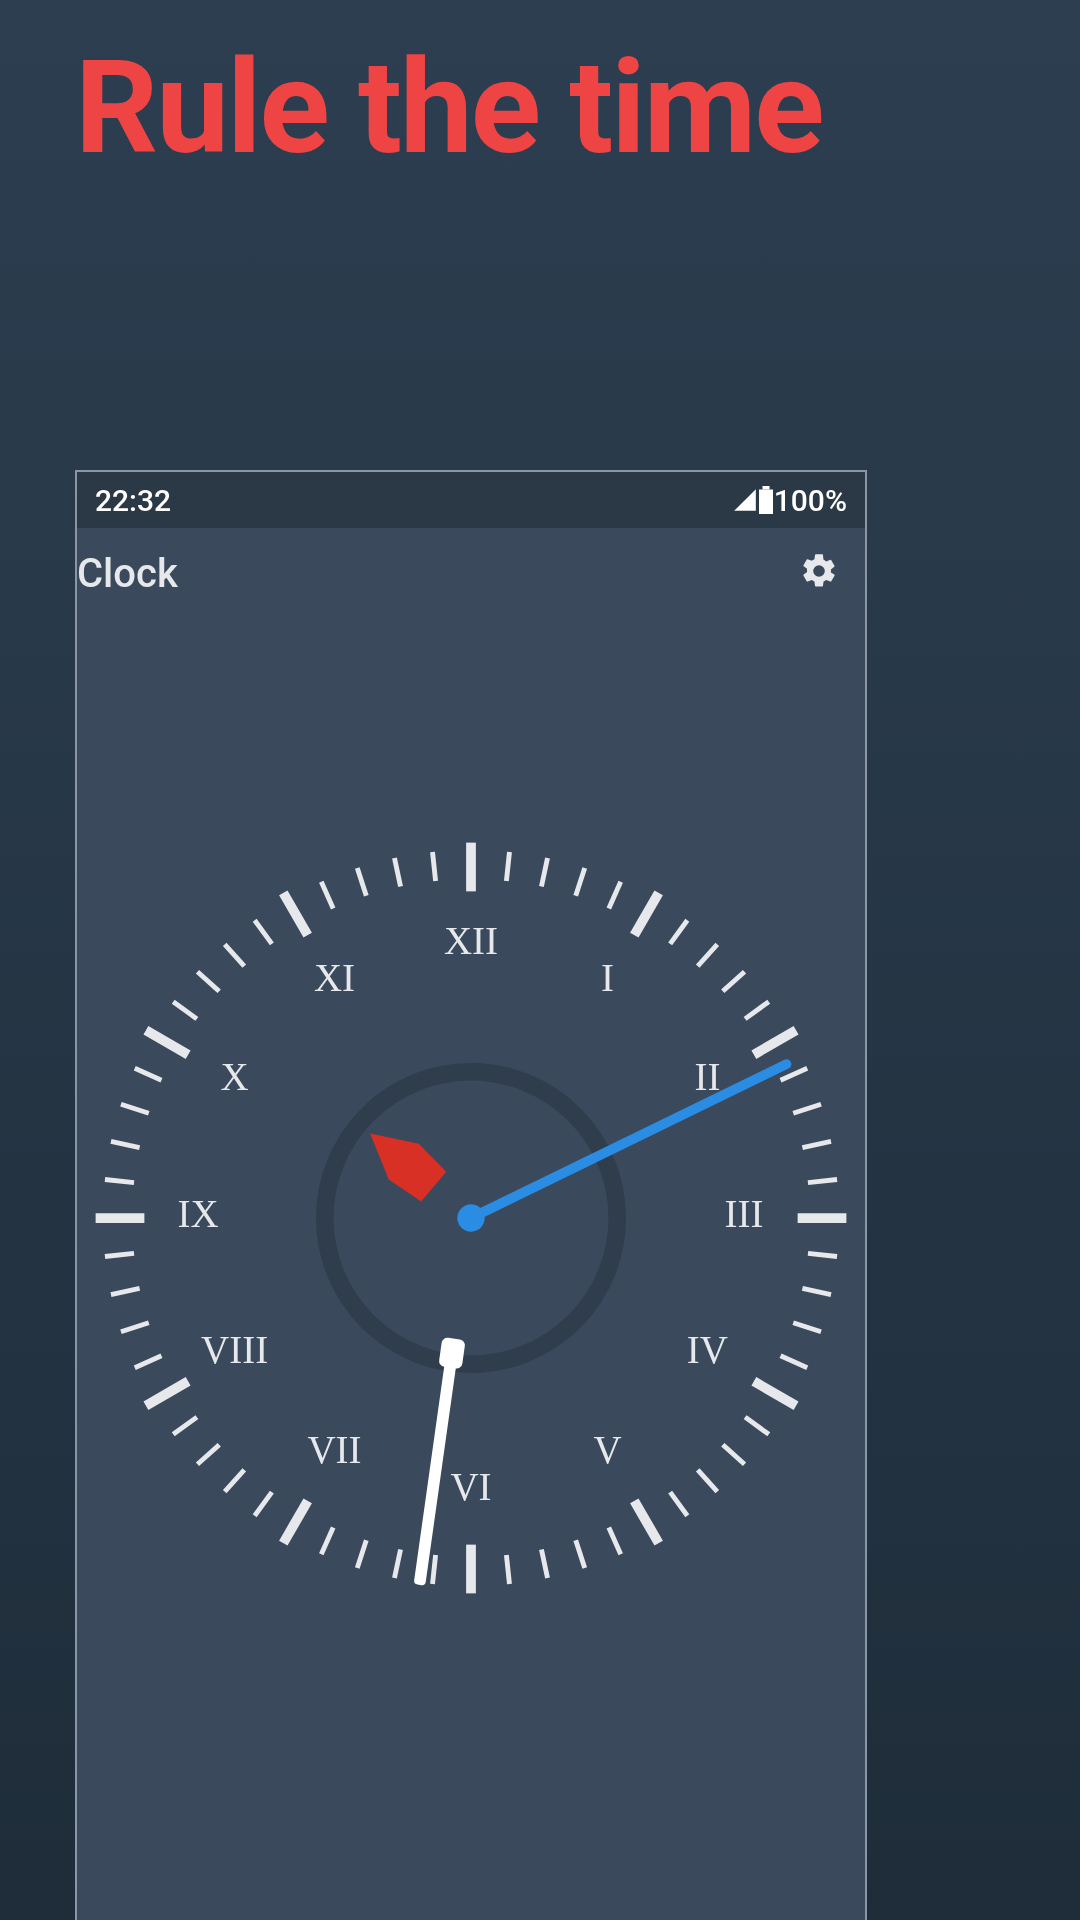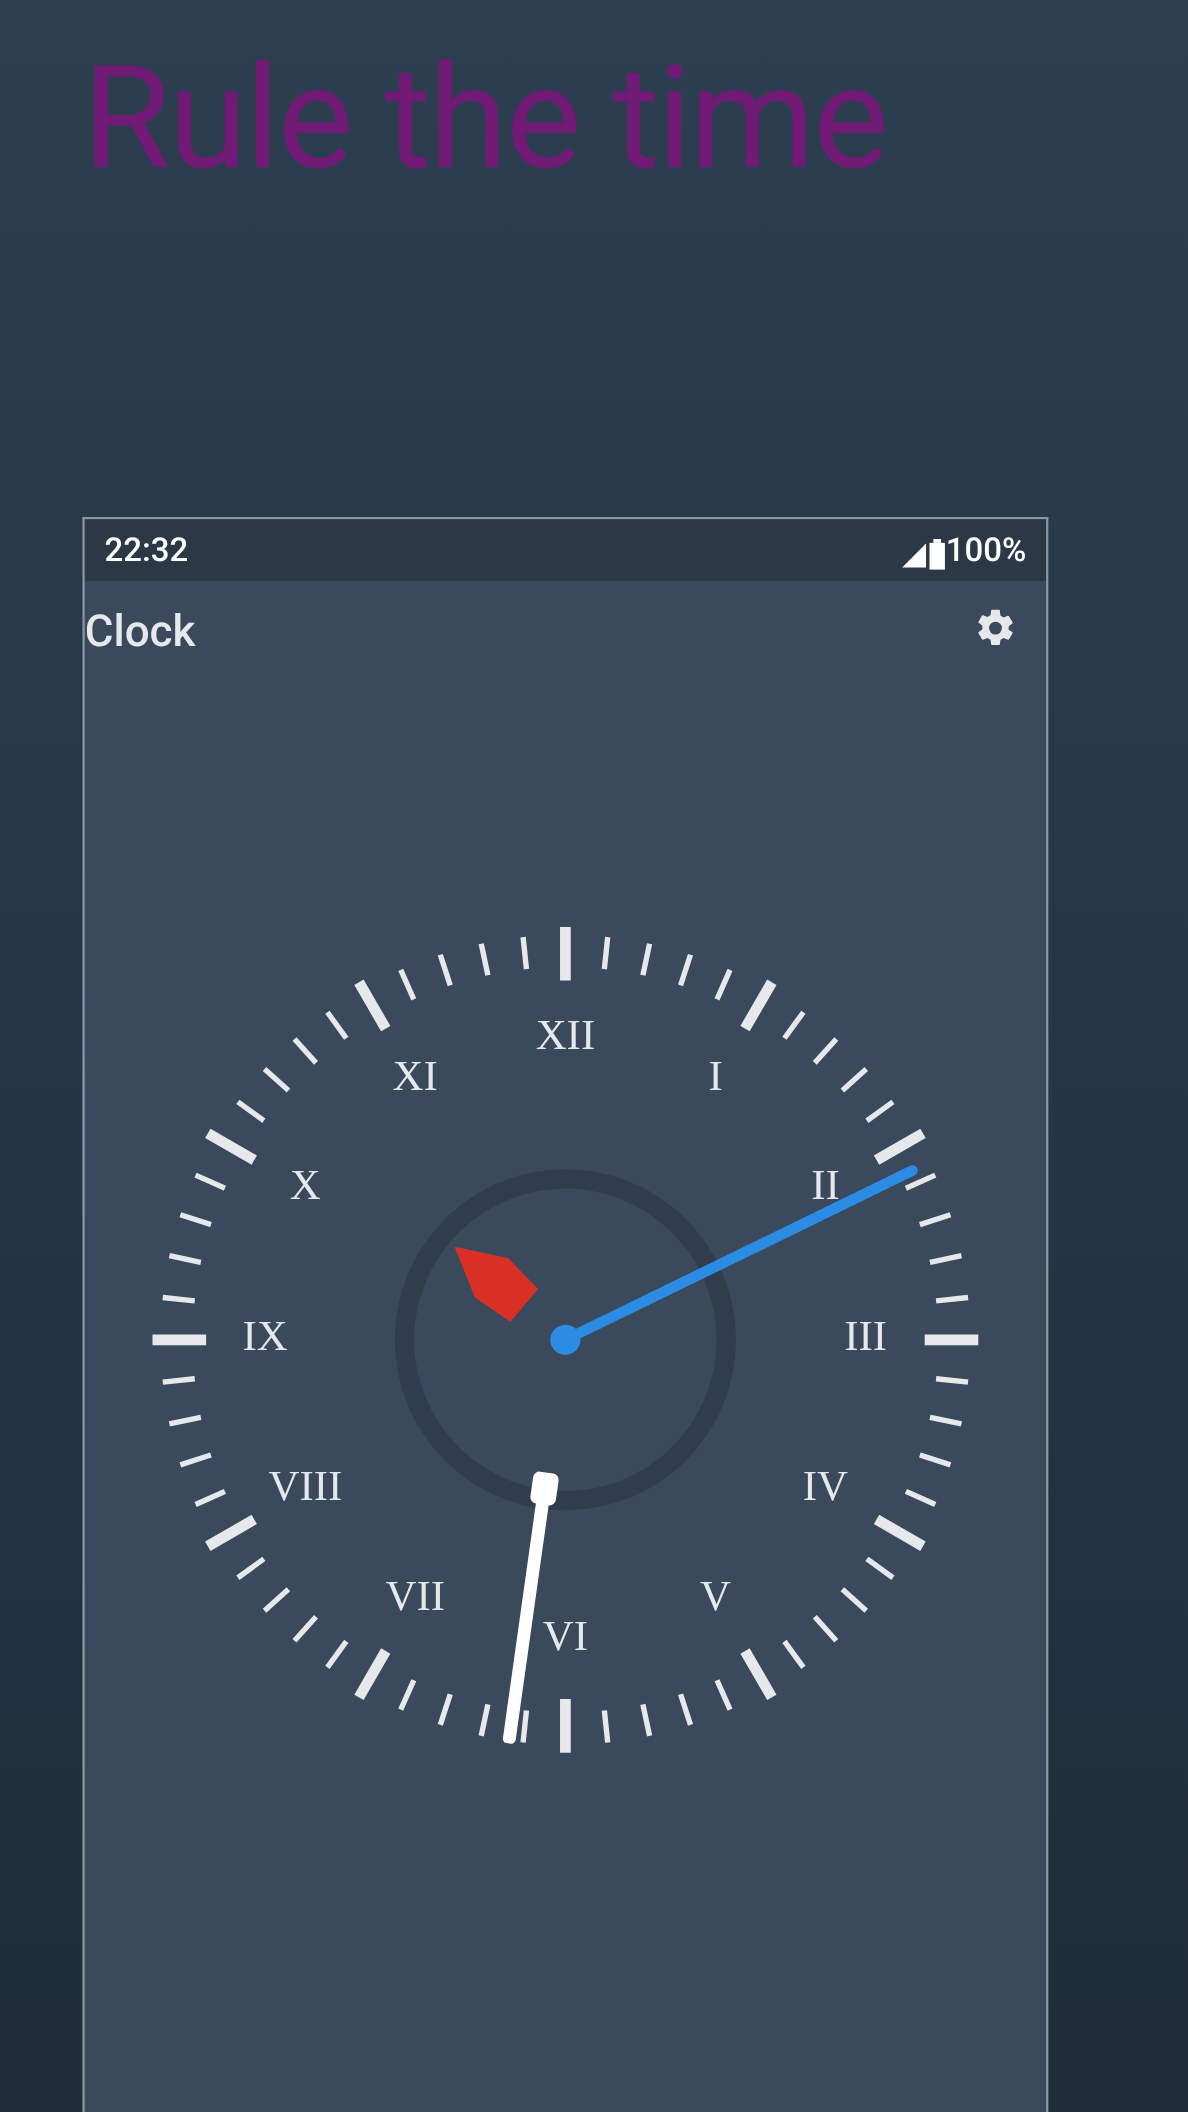--- a/index.html
+++ b/index.html
@@ -5,52 +5,52 @@
   * { margin: 0; padding: 0; box-sizing: border-box; }
   body {
     width: 1080px;
     height: 1920px;
     background: linear-gradient(to bottom, #2c3e50 0%, #1f2d3a 100%);
     font-family: -apple-system, BlinkMacSystemFont, "Segoe UI", Roboto, sans-serif;
     overflow: hidden;
     position: relative;
   }
   .headline {
-    color: #701a75;
+    color: #ef4444;
     font-size: 130px;
-    font-weight: 400;
+    font-weight: 700;
     line-height: 1.05;
     padding: 40px 0 0 75px;
     letter-spacing: -2px;
   }
   .phone-frame {
     position: absolute;
     left: 75px;
     top: 470px;
-    width: 878px;
+    width: 792px;
     height: 1450px;
     border: 2px solid #8a96a3;
     border-bottom: none;
     background: #3a4a5c;
     overflow: hidden;
   }
   .status-bar {
     height: 56px;
     background: #2b3845;
     color: #ffffff;
     display: flex;
     align-items: center;
     justify-content: space-between;
     padding: 0 18px;
     font-size: 30px;
     font-weight: 500;
   }
   .status-right {
     display: flex;
-    align-items: flex-end;
+    align-items: center;
     gap: 0;
   }
   .app-header {
     height: 90px;
     display: flex;
     align-items: center;
     justify-content: flex-start;
     position: relative;
     color: #e6e8eb;
   }

